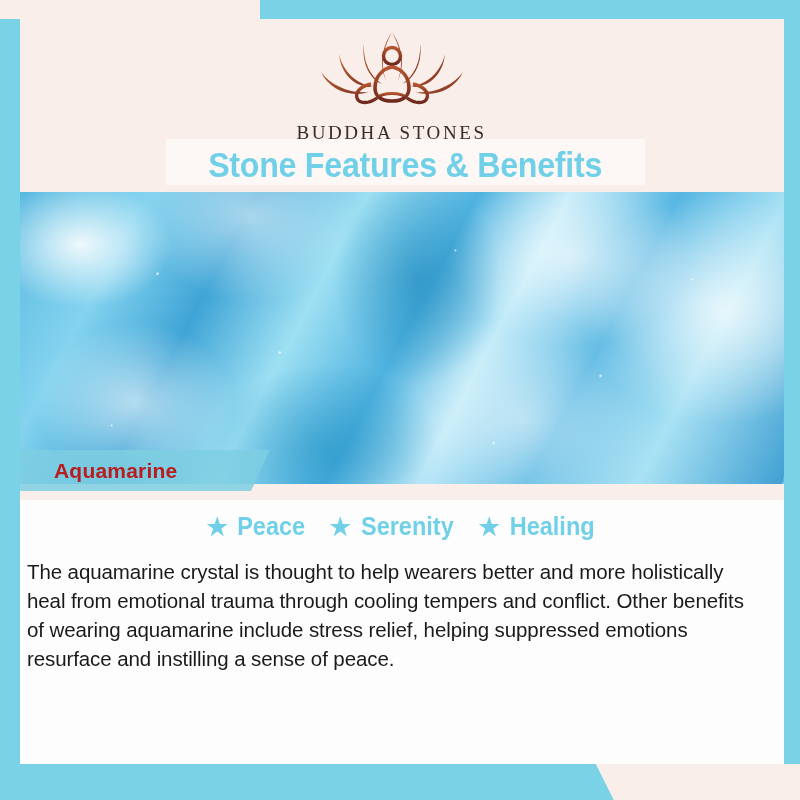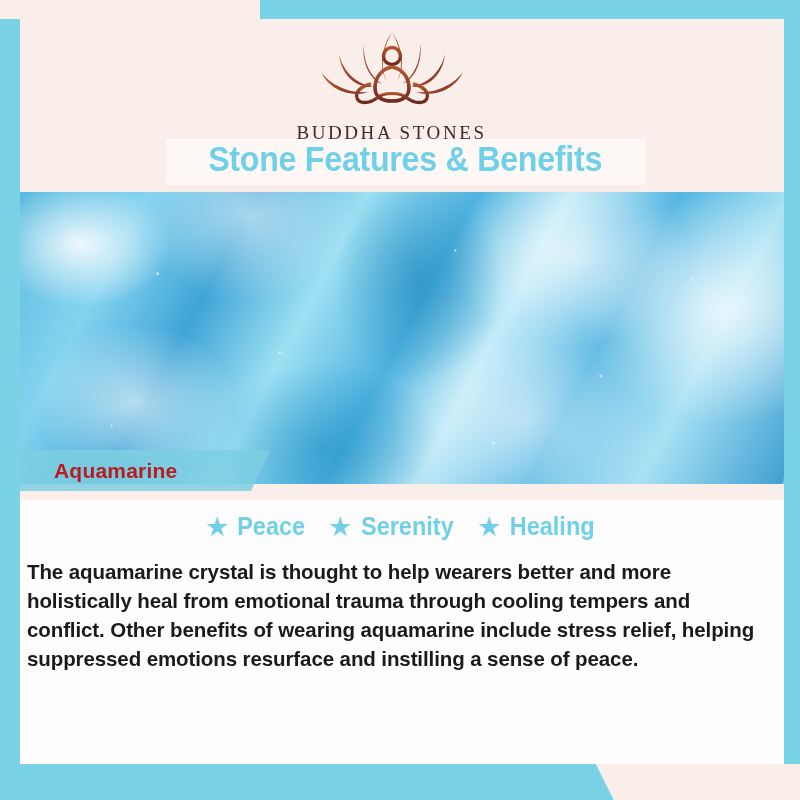--- a/index.html
+++ b/index.html
@@ -69,21 +69,21 @@
     font-size:19px;
     letter-spacing:2.6px;
     color:#3a2b28;
     font-weight:400;
   }
 
   
   .title-box{
     position:absolute;left:166px;top:139px;width:479px;height:46px;
     background:#fdf8f6;
-    display:flex;align-items:flex-start;justify-content:center;
+    display:flex;align-items:flex-end;justify-content:center;
     z-index:5;
   }
   .title-text{
     font-size:35px;
     font-weight:bold;
     color:#6fd0e8;
     letter-spacing:-0.3px;
     transform:scaleX(0.92);
     white-space:nowrap;
   }
@@ -166,21 +166,21 @@
     font-size:25px;
     font-weight:bold;
   }
   .feature .star{font-size:24px;line-height:1;}
   .feature .ftxt{transform:scaleX(0.94);}
 
   .desc{
     position:absolute;left:27px;top:557px;width:728px;
     color:#1a1a1a;
     font-size:20.5px;
-    font-weight:bold;
+    font-weight:normal;
     line-height:29px;
     letter-spacing:-0.1px;
   }
 </style>
 </head>
 <body>
 
 <div id="page">
 
   <div class="frame-top"></div>

